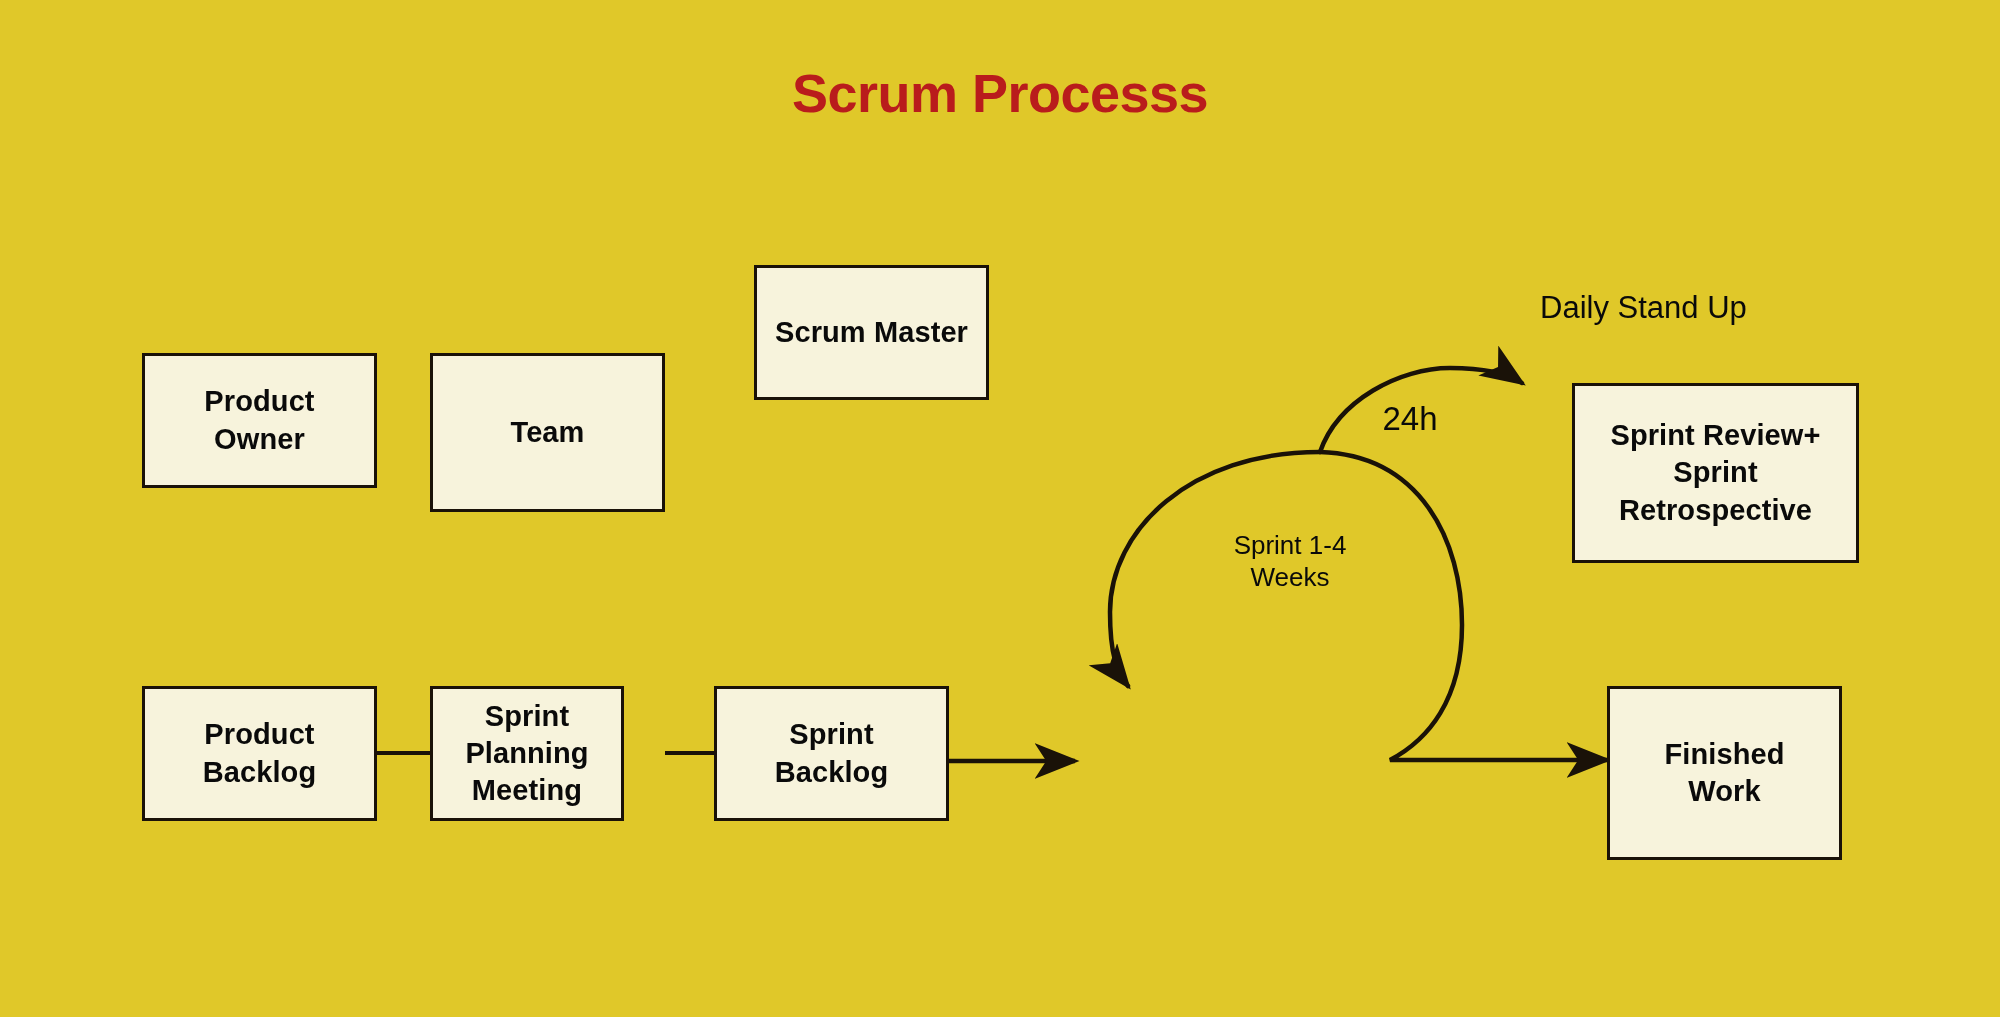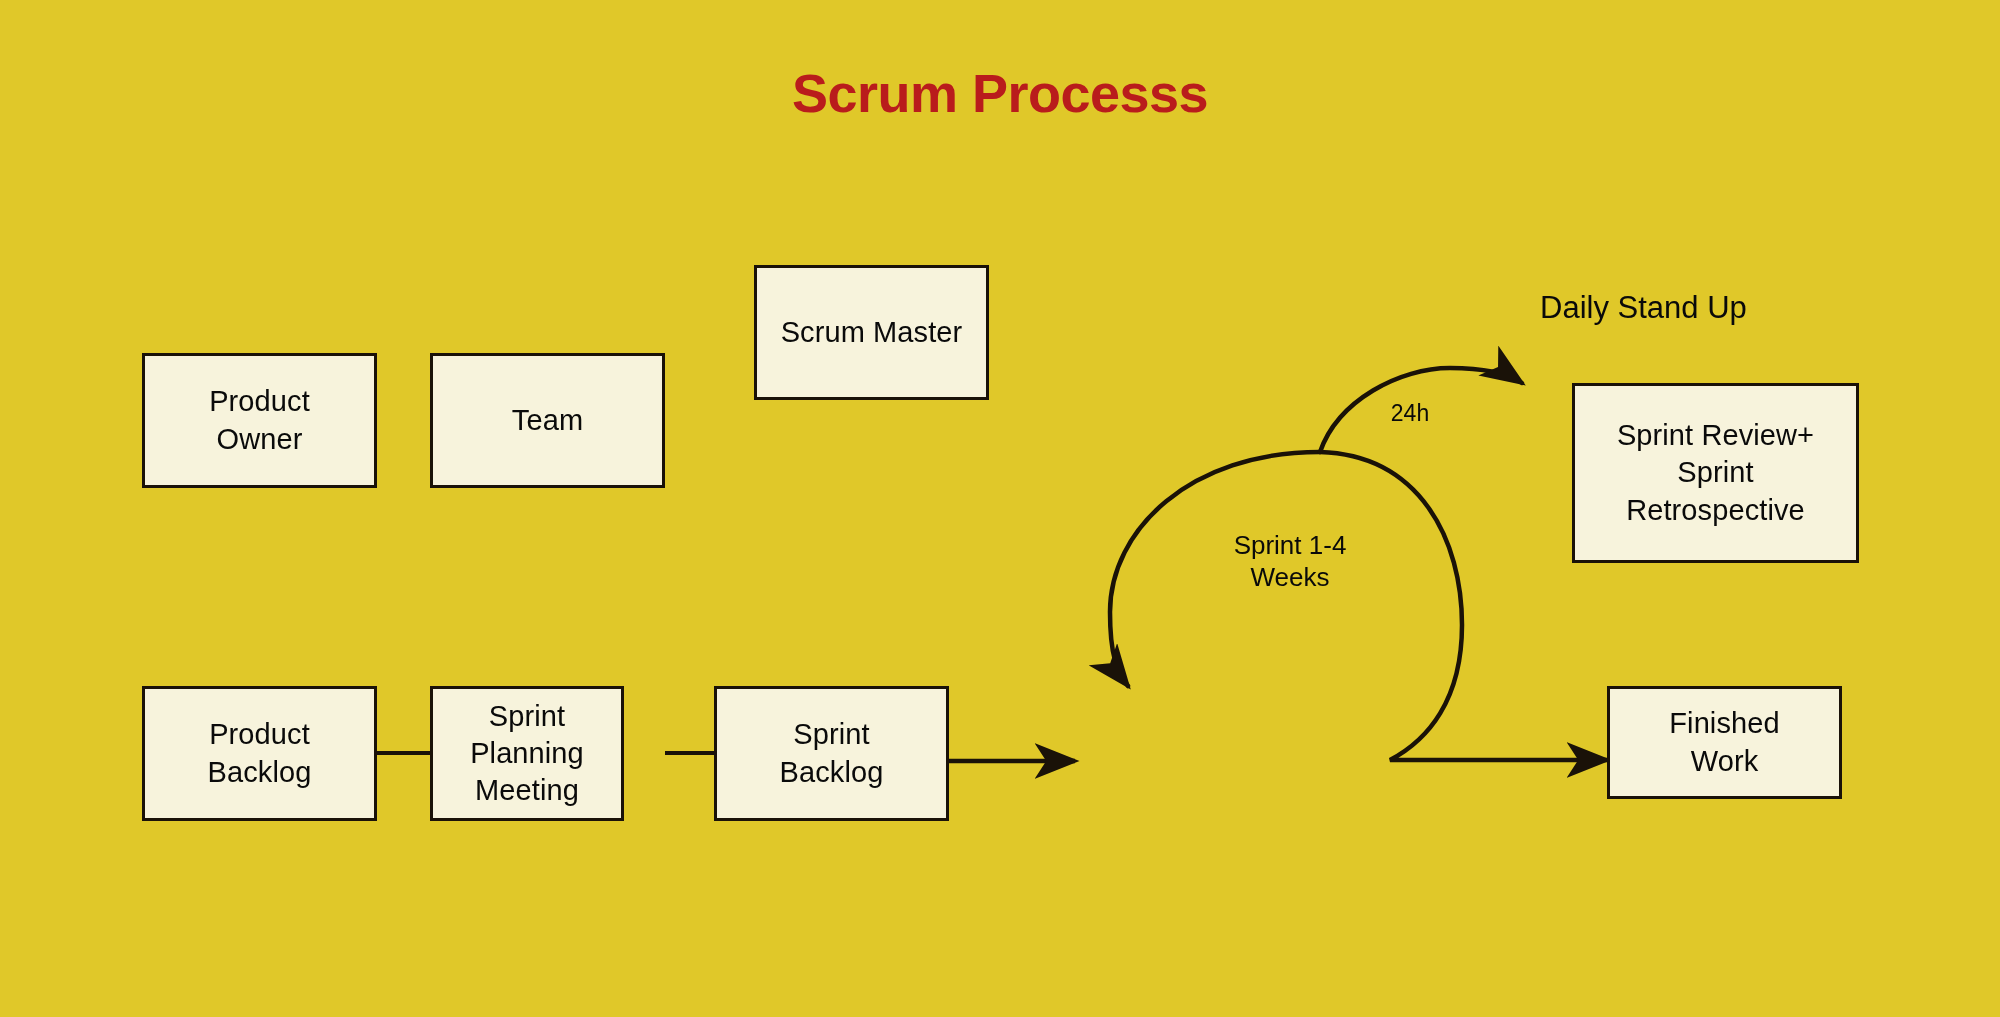--- a/index.html
+++ b/index.html
@@ -33,21 +33,21 @@
     background: #F7F3DC;
     border: 3px solid #1A1208;
     box-sizing: border-box;
     display: flex;
     align-items: center;
     justify-content: center;
     text-align: center;
     color: #0A0A0A;
     font-size: 29px;
     line-height: 1.28;
-    font-weight: 400;
+    font-weight: 700;
     letter-spacing: 0.1px;
     white-space: pre-line;
   }
   .diagram-title {
     position: absolute;
     left: 0;
     width: 2000px;
     top: 62px;
     text-align: center;
     font-size: 54px;
@@ -66,21 +66,21 @@
     left: 1140px;
     top: 530px;
     width: 300px;
     font-size: 26px;
     line-height: 1.22;
   }
   #label-24h {
     left: 1330px;
     top: 400px;
     width: 160px;
-    font-size: 23px;
+    font-size: 33px;
   }
   #label-daily-standup {
     left: 1540px;
     top: 290px;
     width: 320px;
     font-size: 31px;
     text-align: left;
   }
 </style>
 </head>
@@ -106,38 +106,38 @@
     <path d="M 1320 452 C 1190 452 1110 530 1110 612 C 1110 655 1117 672 1128 686" fill="none" stroke="#1A1208" stroke-width="4.5" stroke-linecap="round" marker-end="url(#arrowhead)"></path>
 
     <path d="M 1320 452 C 1420 455 1462 540 1462 625 C 1462 700 1428 740 1390 760 L 1607 760" fill="none" stroke="#1A1208" stroke-width="4.5" stroke-linecap="round" marker-end="url(#arrowhead)"></path>
 
     <path d="M 1320 452 C 1338 400 1400 368 1450 368 C 1490 368 1510 375 1522 383" fill="none" stroke="#1A1208" stroke-width="4.5" stroke-linecap="round" marker-end="url(#arrowhead)"></path>
   </svg>
 
   <div class="node" style="left:142px; top:353px; width:235px; height:135px;">Product
 Owner</div>
 
-  <div class="node" style="left:430px; top:353px; width:235px; height:135px;">Team</div>
+  <div class="node" style="left:430px; top:353px; width:235px; height:159px;">Team</div>
 
   <div class="node" style="left:754px; top:265px; width:235px; height:135px;">Scrum Master</div>
 
   <div class="node" style="left:142px; top:686px; width:235px; height:135px;">Product
 Backlog</div>
 
   <div class="node" style="left:430px; top:686px; width:194px; height:135px;">Sprint Planning
 Meeting</div>
 
   <div class="node" style="left:714px; top:686px; width:235px; height:135px;">Sprint
 Backlog</div>
 
   <div class="node" style="left:1572px; top:383px; width:287px; height:180px;">Sprint Review+
 Sprint
 Retrospective</div>
 
-  <div class="node" style="left:1607px; top:686px; width:235px; height:113px;">Finished
+  <div class="node" style="left:1607px; top:686px; width:235px; height:174px;">Finished
 Work</div>
 
   <div class="arc-label" id="label-sprint-duration">Sprint 1-4
 Weeks</div>
 
   <div class="arc-label" id="label-24h">24h</div>
 
   <div class="arc-label" id="label-daily-standup">Daily Stand Up</div>
 
 </div>

